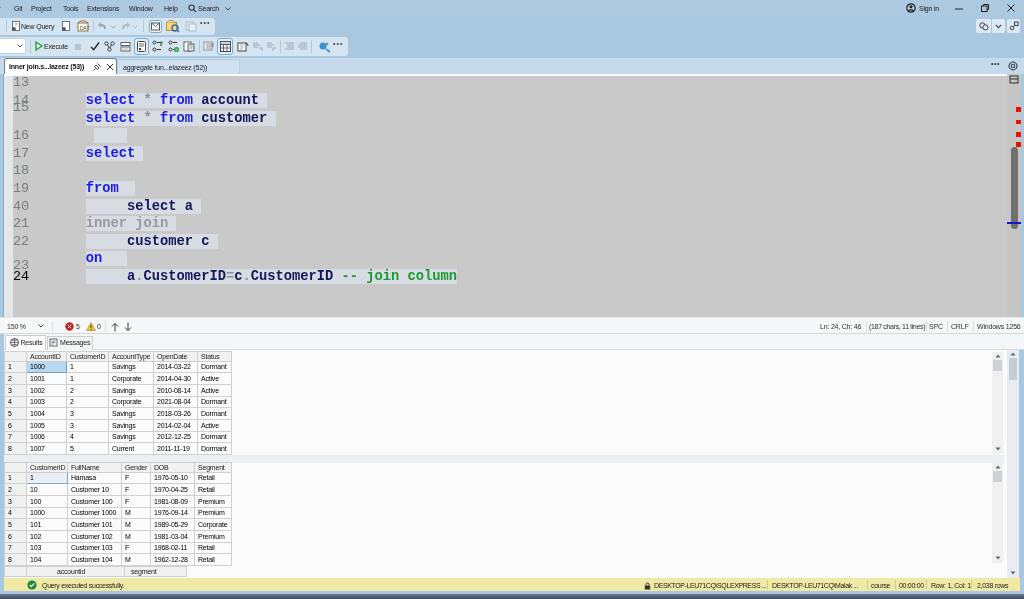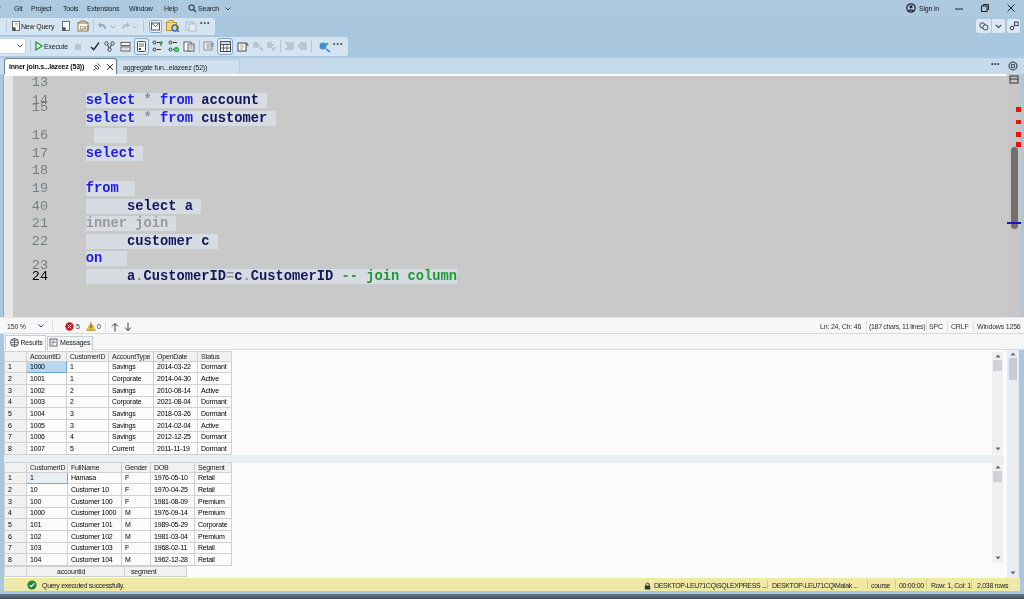--- a/index.html
+++ b/index.html
@@ -14,21 +14,21 @@
 .sep{position:absolute;width:1px;background:#b6c9da}
 
 #tabstrip{top:58px;left:0;width:1024px;height:16px;background:#c6daeb}
 #tab1{position:absolute;left:4px;top:0;width:113px;height:16px;background:#fff;border:1px solid #72838f;border-bottom:none;border-radius:3px 3px 0 0}
 #tab1 span{position:absolute;left:4px;top:4px;font-size:7px;letter-spacing:-0.2px;font-weight:bold;color:#111}
 #tab2{position:absolute;left:117px;top:1px;width:123px;height:15px;background:#d0e0ef;border:1px solid #b9cfe2;border-bottom:none}
 #tab2 span{position:absolute;left:5px;top:3.5px;font-size:7px;letter-spacing:-0.2px;color:#222}
 
 #editor{top:74px;left:13px;width:994px;height:243px;background:#c9c9c9}
 #edleft{top:74px;left:0;width:13px;height:243px;background:linear-gradient(90deg,#a9c7df 0,#a9c7df 3px,#86abc9 3px,#86abc9 4px,#e4e6e8 4px,#e4e6e8 13px)}
-.ln{position:absolute;width:35px;text-align:right;font-family:"Liberation Mono",monospace;font-size:13.5px;line-height:17.6px;color:#787e7e}
+.ln{position:absolute;width:35px;font-family:"Liberation Mono",monospace;font-size:13.5px;line-height:17.6px;color:#787e7e}
 .cl{position:absolute;left:72.7px;font-family:"Liberation Mono",monospace;font-size:13.75px;font-weight:bold;line-height:17.6px;white-space:pre;color:#15155a}
 .cl .h{background:#d7dce3}
 .k{color:#1c1ce8}.i{color:#15155a}.g{color:#909098}.c{color:#1e9932}.gk{color:#9a9a9a}
 
 #edsb{top:74px;left:1007px;width:14px;height:243px;background:#c6c6c6}
 
 #edstat{top:317px;left:0;width:1024px;height:17px;background:#f6f7f9;border-top:1px solid #e5e6e8;border-bottom:1px solid #d8d9dc}
 #edstat .t{position:absolute;top:4.5px;font-size:7px;letter-spacing:-0.2px;color:#333}
 
 #restabs{top:334px;left:4px;width:1020px;height:16px;background:#f4f6f8;border-bottom:1px solid #d9dade}

